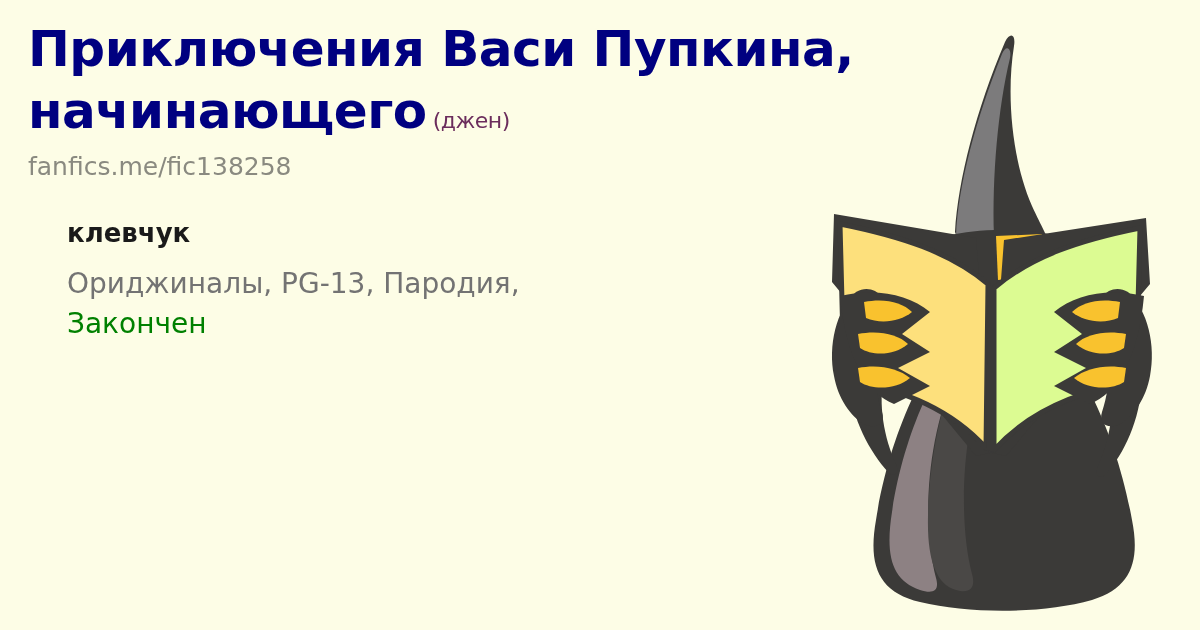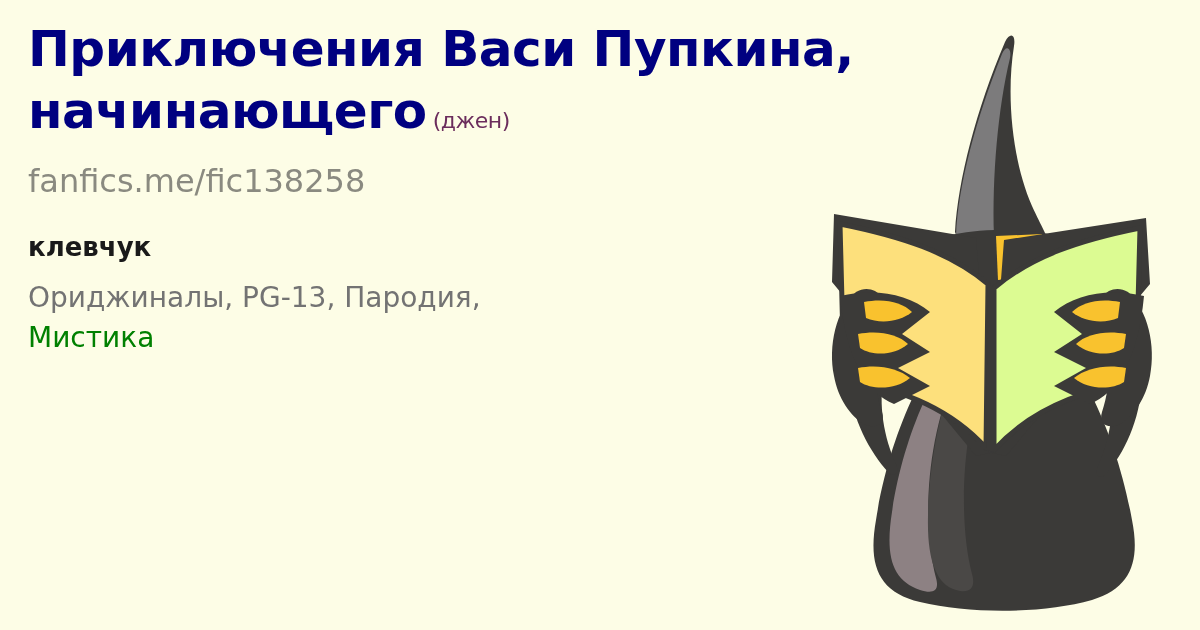--- a/index.html
+++ b/index.html
@@ -46,29 +46,30 @@
     font-size: 22px;
     font-weight: normal;
     line-height: 22px;
     color: #6b2d5c;
     white-space: nowrap;
     padding-left: 6px;
     vertical-align: baseline;
   }
 
   #url-line {
-    margin-top: 24px;
-    font-size: 32px;
+    margin-top: 10px;
+    font-size: 25px;
     line-height: 30px;
     color: #8a8a80;
     font-weight: normal;
   }
 
   #meta-block {
     margin-top: 34px;
+    margin-left: 39px;
   }
   #author-name {
     font-size: 26px;
     line-height: 34px;
     font-weight: bold;
     color: #1a1a1a;
     margin: 0 0 14px 0;
   }
   .meta-line {
     font-size: 28px;
@@ -105,21 +106,21 @@
 
   <div id="text-col">
 
     <h1 id="title-block"><span id="title-text">Приключения Васи Пупкина, начинающего</span><span id="genre-tag">(джен)</span></h1>
 
     <div id="url-line">fanfics.me/fic138258</div>
 
     <div id="meta-block">
       <div id="author-name">клевчук</div>
       <div class="meta-line">Ориджиналы, PG-13, Пародия,</div>
-      <div id="status-line">Мистика</div>
+      <div id="status-line">Закончен</div>
     </div>
 
   </div>
 
   <div id="illustration">
     <svg viewBox="0 0 420 630" xmlns="http://www.w3.org/2000/svg">
 
       <path d="M182 330 C 150 350 110 430 96 520 C 88 565 98 592 140 602
                C 190 614 262 614 312 600 C 352 588 360 560 352 520
                C 336 430 296 352 262 330 Z" fill="#3b3a38"></path>

